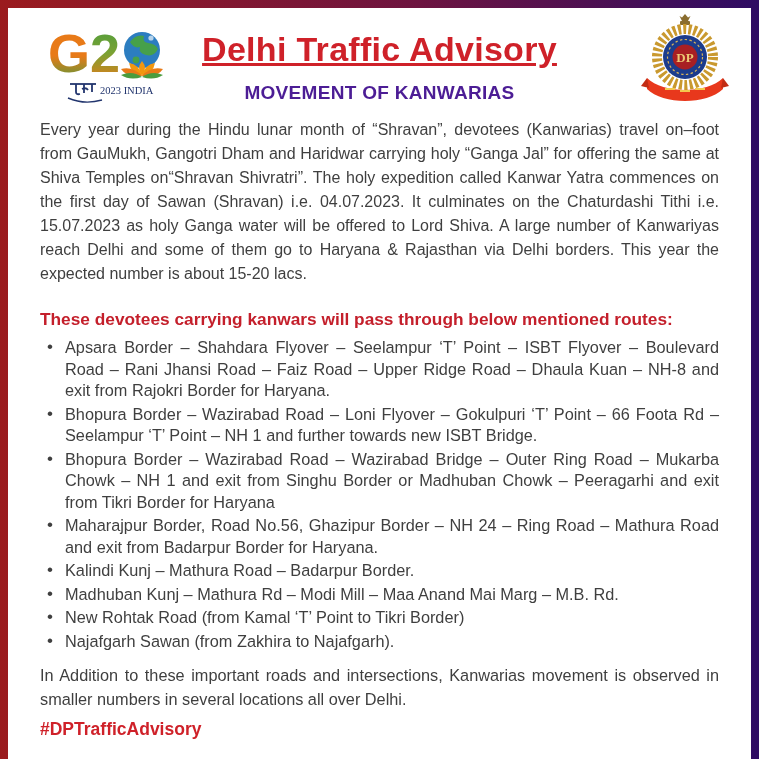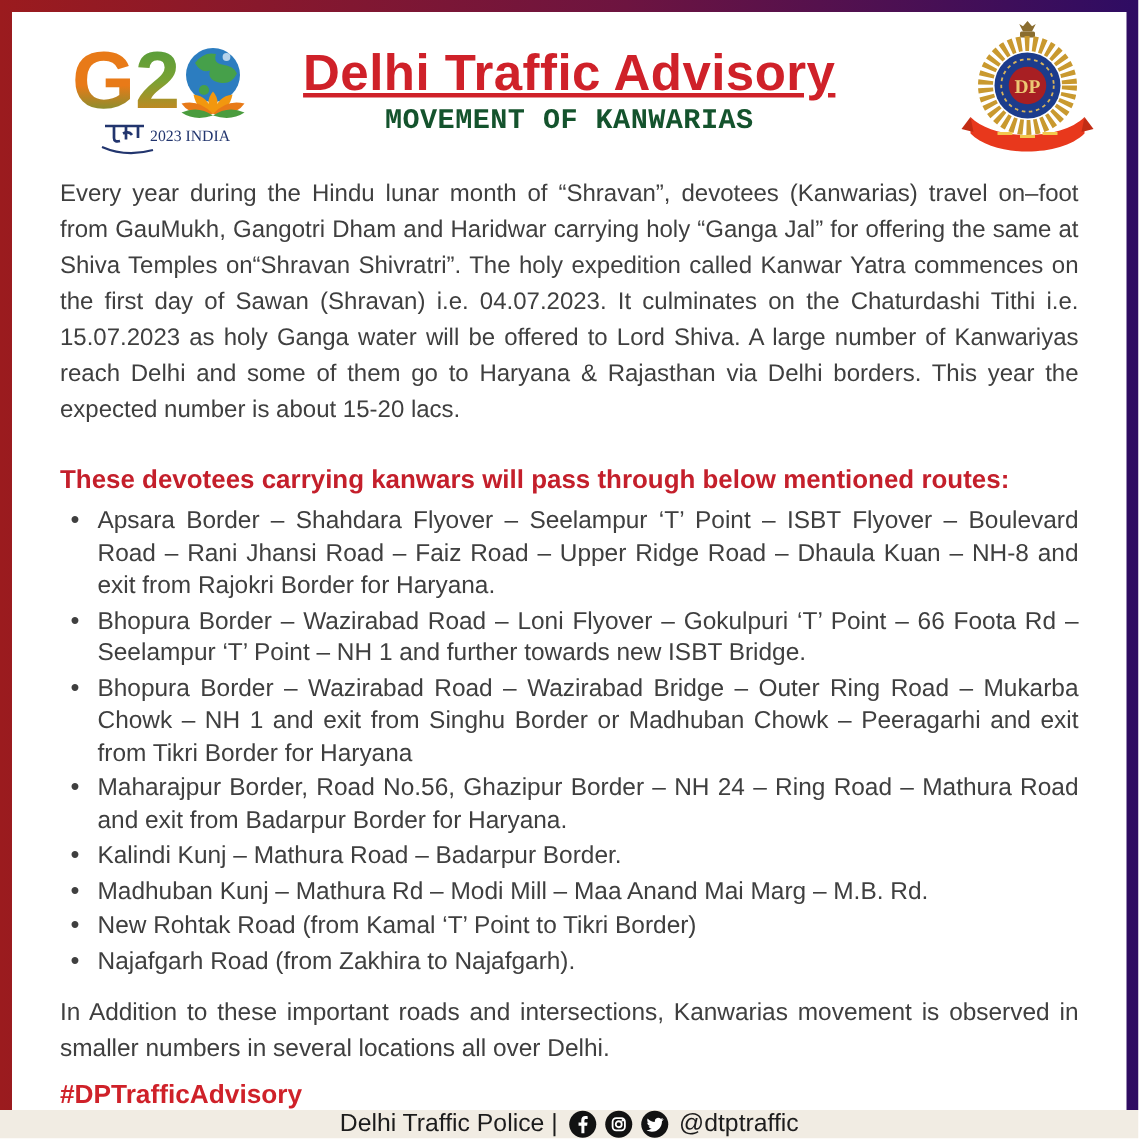--- a/index.html
+++ b/index.html
@@ -29,24 +29,23 @@
   .header { position: relative; height: 98px; }
   .g20-logo { position: absolute; left: -10px; top: 8px; }
   .police-badge { position: absolute; right: -14px; top: 4px; }
   .page-title {
     text-align: center; padding-top: 22px;
     font-size: 34px; font-weight: bold; letter-spacing: .3px;
     color: #cf2129;
     text-decoration: underline;
   }
   .page-subtitle {
-    text-align: center; 
+    text-align: center; margin-top: 13px;
     font-size: 19px; font-weight: bold; letter-spacing: .3px;
-    color: #14532d;
-    font-family: Liberation Mono, monospace;
+    color: #4c1d95;
   }
   .intro {
     margin-top: 12px;
     font-size: 16px; line-height: 24px;
     color: #3f3f3f; text-align: justify;
   }
   .routes-heading {
     margin-top: 23px;
     font-size: 17.3px; font-weight: bold;
     color: #c41f2b;
@@ -175,46 +174,23 @@
       <div class="routes-heading">These devotees carrying kanwars will pass through below mentioned routes:</div>
 
       <ul class="routes">
         <li>Apsara Border – Shahdara Flyover – Seelampur ‘T’ Point – ISBT Flyover – Boulevard Road – Rani Jhansi Road – Faiz Road – Upper Ridge Road – Dhaula Kuan – NH-8 and exit from Rajokri Border for Haryana.</li>
         <li>Bhopura Border – Wazirabad Road – Loni Flyover – Gokulpuri ‘T’ Point – 66 Foota Rd – Seelampur ‘T’ Point – NH 1 and further towards new ISBT Bridge.</li>
         <li>Bhopura Border – Wazirabad Road – Wazirabad Bridge – Outer Ring Road – Mukarba Chowk – NH 1 and exit from Singhu Border or Madhuban Chowk – Peeragarhi and exit from Tikri Border for Haryana</li>
         <li>Maharajpur Border, Road No.56, Ghazipur Border – NH 24 – Ring Road – Mathura Road and exit from Badarpur Border for Haryana.</li>
         <li>Kalindi Kunj – Mathura Road – Badarpur Border.</li>
         <li>Madhuban Kunj – Mathura Rd – Modi Mill – Maa Anand Mai Marg – M.B. Rd.</li>
         <li>New Rohtak Road (from Kamal ‘T’ Point to Tikri Border)</li>
-        <li>Najafgarh Road (from Zakhira to Najafgarh).</li>
+        <li>Najafgarh Sawan (from Zakhira to Najafgarh).</li>
       </ul>
 
       <div class="closing">In Addition to these important roads and intersections, Kanwarias movement is observed in smaller numbers in several locations all over Delhi.</div>
 
       <div class="hashtag">#DPTrafficAdvisory</div>
 
     </div>
   </div>
 
-  <div class="footer-bar">
-    <span class="label">Delhi Traffic Police |</span>
-    <span class="social-icons">
-
-      <svg width="19" height="19" viewBox="0 0 19 19">
-        <circle cx="9.5" cy="9.5" r="9" fill="#121212"></circle>
-        <path d="M10.6 15.5 v-5 h1.8 l.3-2.1 h-2.1 V7 c0-.6.2-1 1.1-1 h1.1 V4.1 c-.2 0-.9-.1-1.6-.1 -1.6 0-2.7 1-2.7 2.8 v1.6 H6.7 v2.1 h1.9 v5z" fill="#ffffff"></path>
-      </svg>
-
-      <svg width="19" height="19" viewBox="0 0 19 19">
-        <circle cx="9.5" cy="9.5" r="9" fill="#121212"></circle>
-        <rect x="5.4" y="5.4" width="8.2" height="8.2" rx="2.4" fill="none" stroke="#ffffff" stroke-width="1.2"></rect>
-        <circle cx="9.5" cy="9.5" r="2" fill="none" stroke="#ffffff" stroke-width="1.2"></circle>
-        <circle cx="12.2" cy="6.8" r="0.8" fill="#ffffff"></circle>
-      </svg>
-
-      <svg width="19" height="19" viewBox="0 0 19 19">
-        <circle cx="9.5" cy="9.5" r="9" fill="#121212"></circle>
-        <path d="M15.3 6.2c-.4.2-.9.3-1.3.4.5-.3.8-.8 1-1.3-.5.3-1 .5-1.5.6a2.3 2.3 0 0 0-4 1.6c0 .2 0 .4.1.5-1.9-.1-3.6-1-4.8-2.4-.2.3-.3.7-.3 1.2 0 .8.4 1.5 1 1.9-.4 0-.7-.1-1-.3v0c0 1.1.8 2 1.9 2.3-.2.1-.4.1-.6.1l-.4 0c.3.9 1.1 1.6 2.1 1.6-.8.6-1.8 1-2.9 1h-.6c1 .7 2.3 1.1 3.6 1.1 4.3 0 6.7-3.6 6.7-6.7v-.3c.5-.4.9-.8 1.2-1.3z" fill="#ffffff"></path>
-      </svg>
-    </span>
-    <span>@dtptraffic</span>
-  </div>
 </div>
 
 </body></html>

